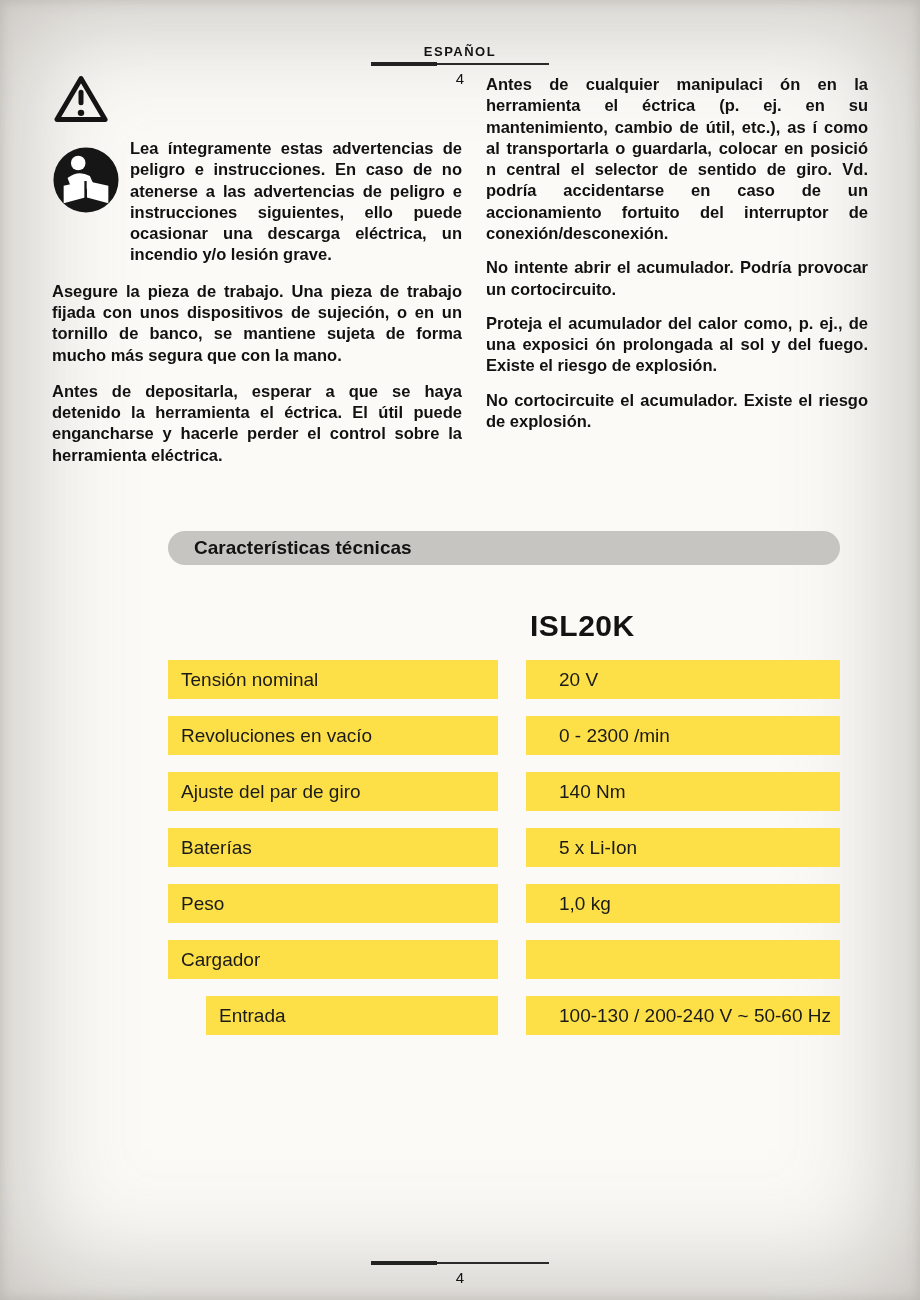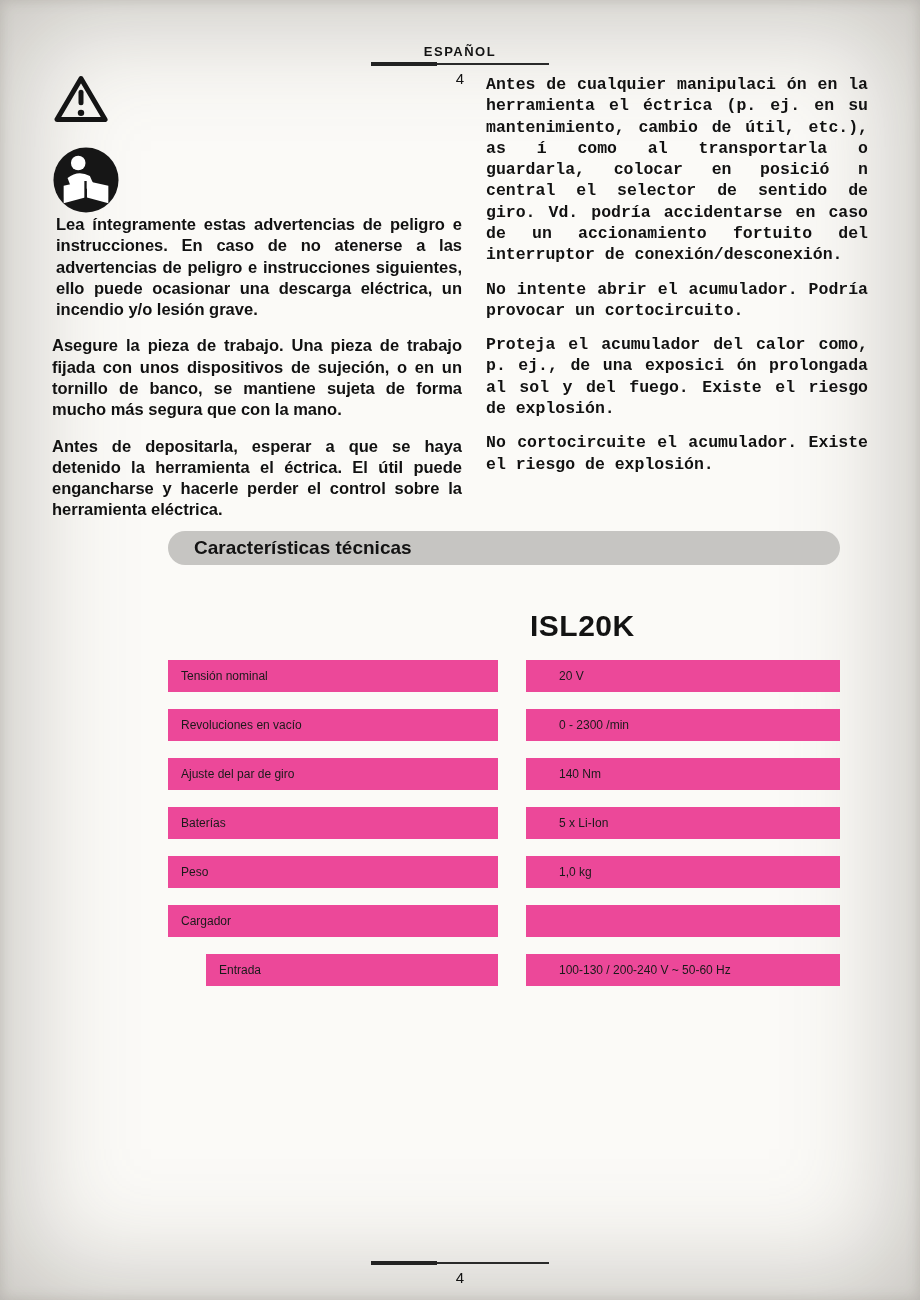--- a/index.html
+++ b/index.html
@@ -38,45 +38,45 @@
   .col-left{width:410px;flex:0 0 410px;}
   .col-right{flex:1;}
   .safety-head{display:flex;align-items:center;}
   .warning-icon{flex:0 0 58px;}
   .warning-icon svg{display:block;width:58px;height:50px;}
   .safety-title-bar{
     flex:1;margin-left:18px;height:30px;background:#cbcac7;
     display:flex;align-items:center;padding-left:15px;
     font-size:19px;font-weight:bold;
   }
-  .intro-row{display:flex;margin-top:14px;flex-direction:column;}
+  .intro-row{display:flex;margin-top:14px;}
   .reader-icon{flex:0 0 74px;padding-top:8px;}
   .reader-icon svg{display:block;width:68px;height:68px;}
   .body-text{
     margin:0;font-size:16.5px;line-height:1.29;font-weight:bold;
     text-align:justify;color:#111;
   }
   .intro-text{flex:1;margin-left:4px;}
   .col-left > .body-text{margin-top:15px;}
-  .col-right .body-text{margin-bottom:13px;font-family:Liberation Mono, monospace;}
+  .col-right .body-text{margin-bottom:13px;}
 
   
   .tech{position:absolute;top:531px;left:168px;width:672px;}
   .tech-title-bar{
     height:34px;background:#c6c5c2;display:flex;align-items:center;
     padding-left:26px;font-size:19px;font-weight:bold;border-radius:17px;
   }
   .model-name{
     margin:44px 0 0 362px;font-size:30px;font-weight:bold;letter-spacing:.5px;
   }
   .tech-table{margin-top:17px;}
   .tech-row{display:flex;margin-bottom:17px;}
   .tech-row .cell{
-    height:32px;background:#ec4899;display:flex;align-items:center;
-    font-size:12px;color:#1a1a1a;
+    height:39px;background:#fde047;display:flex;align-items:center;
+    font-size:19px;color:#1a1a1a;
   }
   .cell.label{width:330px;flex:0 0 330px;padding-left:13px;}
   .tech-row.indent .cell.label{flex:0 0 292px;width:292px;margin-left:38px;}
   .cell.value{flex:1;margin-left:28px;padding-left:33px;white-space:pre;}
   .tech-row.gap{margin-top:10px;}
 </style>
 </head>
 <body>
 
 <div class="scan-page">

